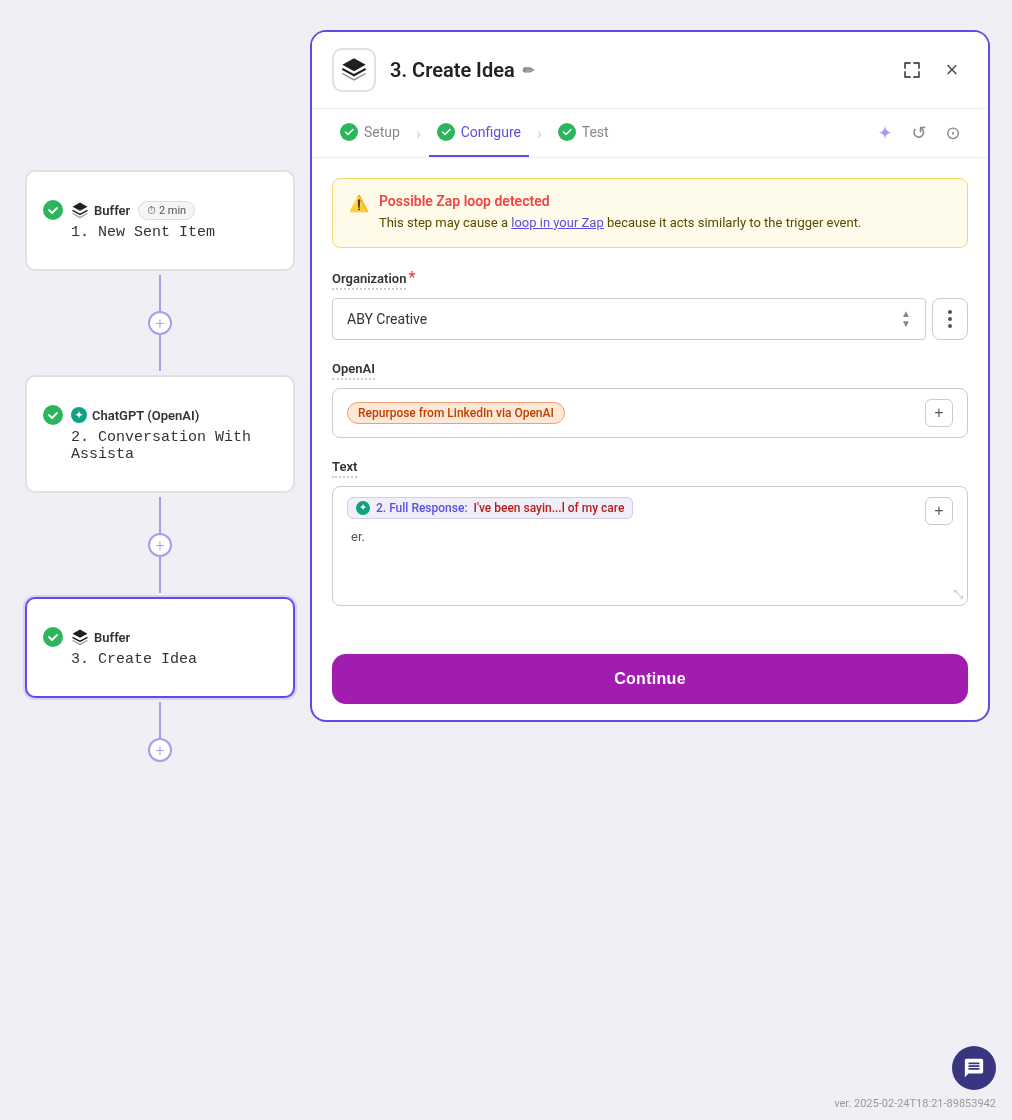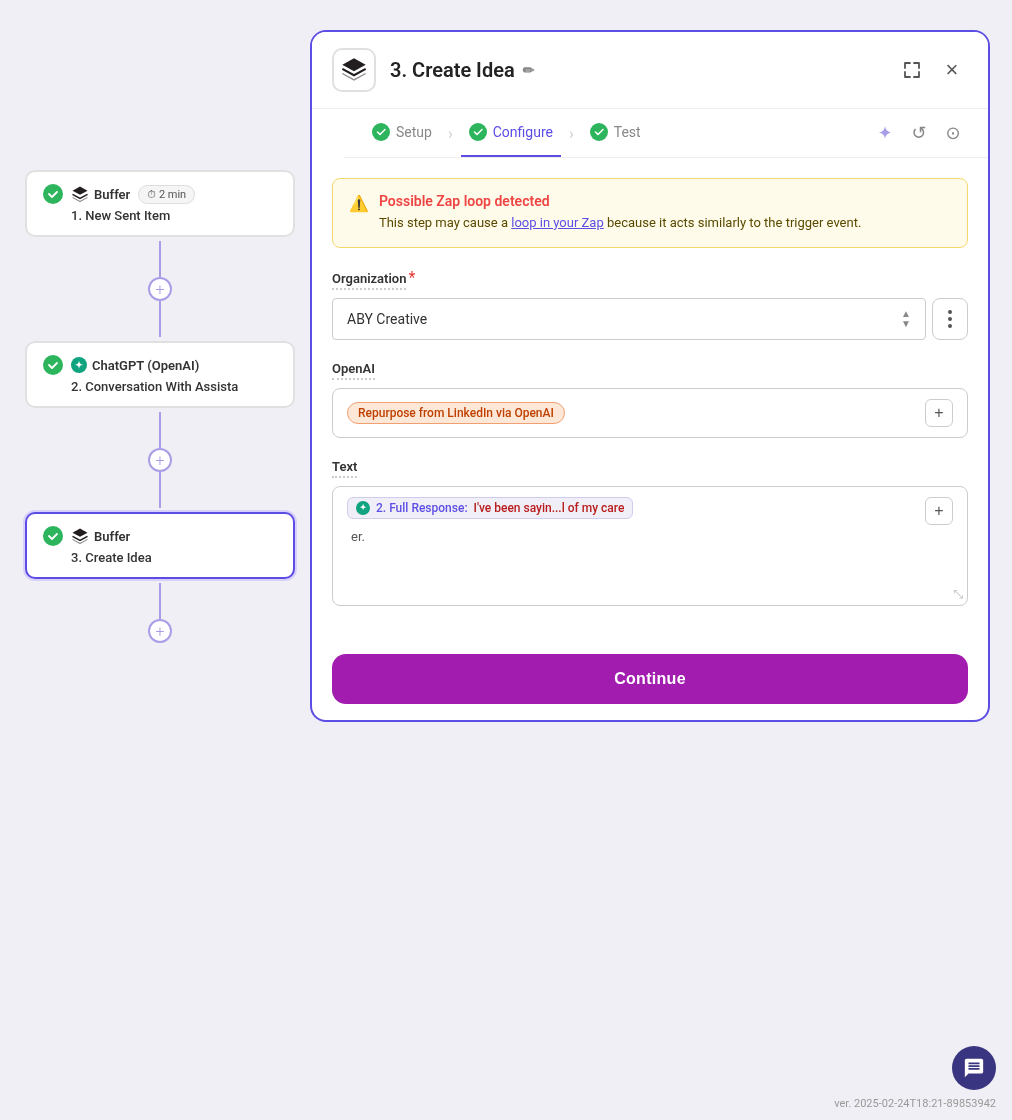--- a/index.html
+++ b/index.html
@@ -22,21 +22,21 @@
       display: flex;
       flex-direction: column;
       align-items: center;
       padding-top: 170px;
     }
 
     .workflow-step {
       background: #fff;
       border: 2px solid #e0e0e0;
       border-radius: 10px;
-      padding: 12px 16px;
+      padding: 28px 16px;
       width: 270px;
       display: flex;
       flex-direction: column;
       gap: 4px;
       position: relative;
     }
 
     .workflow-step.active {
       border-color: #5c4ee5;
       box-shadow: 0 0 0 2px #d6d0fb;
@@ -67,24 +67,25 @@
     .step-logo {
       font-size: 13px;
       font-weight: 600;
       color: #333;
       display: flex;
       align-items: center;
       gap: 5px;
     }
 
     .step-label {
-      font-size: 13px;
+      font-size: 15px;
       color: #333;
       font-weight: 500;
       padding-left: 28px;
+      font-family: Liberation Mono, monospace;
     }
 
     .time-badge {
       background: #f5f5f5;
       border: 1px solid #ddd;
       border-radius: 20px;
       padding: 2px 8px;
       font-size: 11px;
       color: #555;
       display: flex;
@@ -217,21 +218,20 @@
     }
 
     
     .panel-tabs {
       display: flex;
       align-items: center;
       padding: 0 20px;
       border-bottom: 1px solid #eee;
       background: #fff;
       gap: 4px;
-      margin-left: 32px;
     }
 
     .tab {
       padding: 14px 8px;
       font-size: 14px;
       color: #888;
       cursor: pointer;
       border-bottom: 2px solid transparent;
       display: flex;
       align-items: center;

